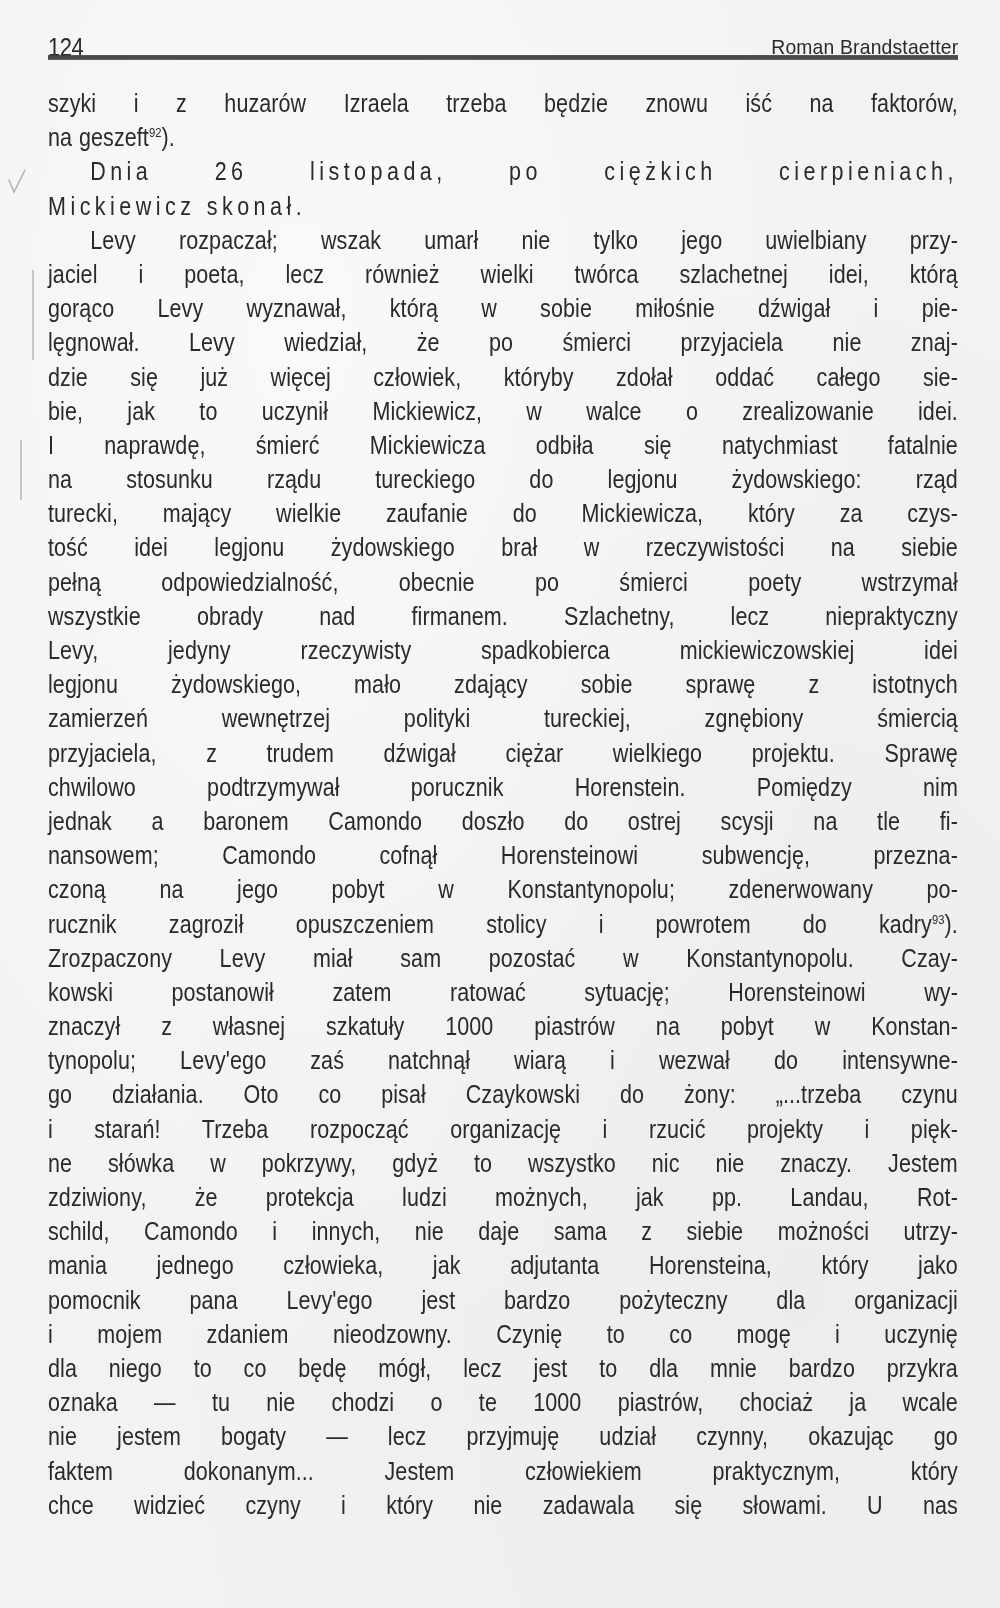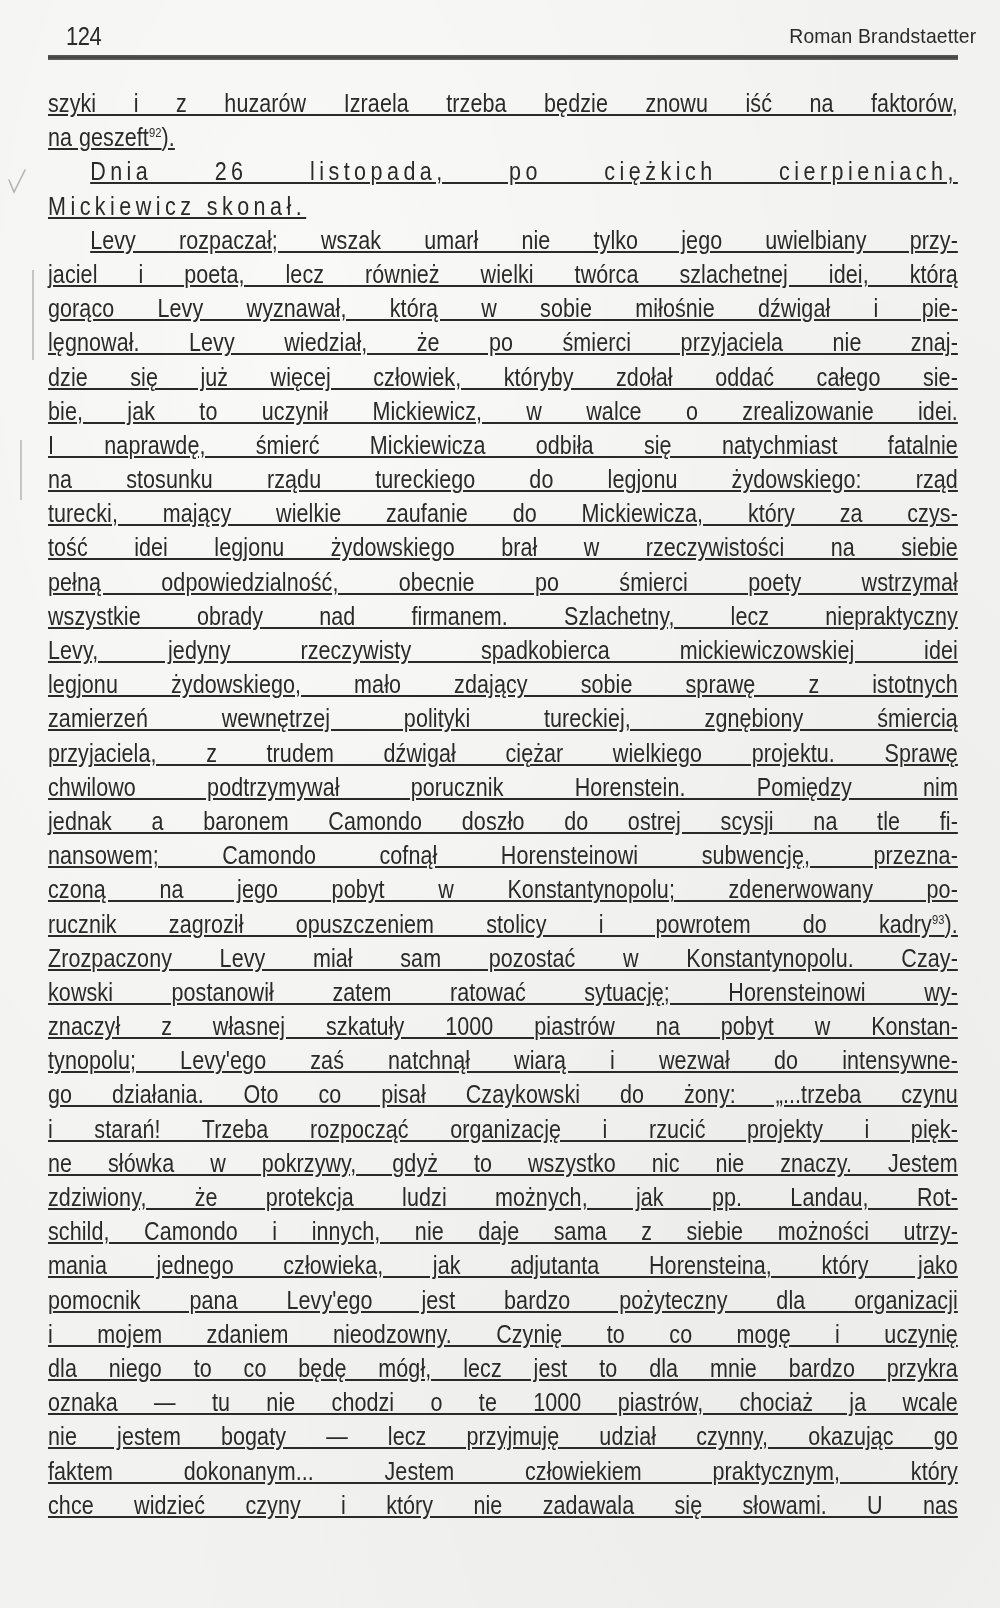--- a/index.html
+++ b/index.html
@@ -11,40 +11,40 @@
     color:#2a2a2a;
   }
   .page {
     position:absolute; left:0; top:0; width:1000px; height:1608px;
     background:
       radial-gradient(ellipse at 30% 20%, rgba(255,255,255,0.55), rgba(255,255,255,0) 60%),
       radial-gradient(ellipse at 80% 80%, rgba(0,0,0,0.025), rgba(0,0,0,0) 60%),
       #f2f2f0;
   }
   .header {
-    position:absolute; left:48px; top:22px; width:910px; height:34px;margin-left:18px;
+    position:absolute; left:48px; top:33px; width:910px; height:34px;
   }
   .page-number {
     position:absolute; left:0; top:0;
     font-size:25px; letter-spacing:-0.5px;
     font-family:"Liberation Sans Narrow","Liberation Sans", sans-serif;
     transform:scaleX(0.88); transform-origin:left top;
   }
   .running-head {
     position:absolute; right:0; top:2px;
     font-size:21px; letter-spacing:0.2px;
     transform:scaleX(0.92); transform-origin:right top;
   }
   .header-rule {
     position:absolute; left:48px; top:55px; width:910px; height:5px;
     background:linear-gradient(#4a4a4a,#2f2f2f 50%,#555);
     opacity:0.9;
   }
   .body-text {
-    position:absolute; left:48px; top:86px; width:910px;text-decoration:underline;
+    position:absolute; left:48px; top:86px; width:910px;
   }
   .line {
     height:34.2px; line-height:34.2px;
     font-size:25px;
     white-space:nowrap;
     text-align:justify;
     text-align-last:justify;
     transform:scaleX(0.86); transform-origin:left center;
     width:1058px;
     letter-spacing:0.1px;

